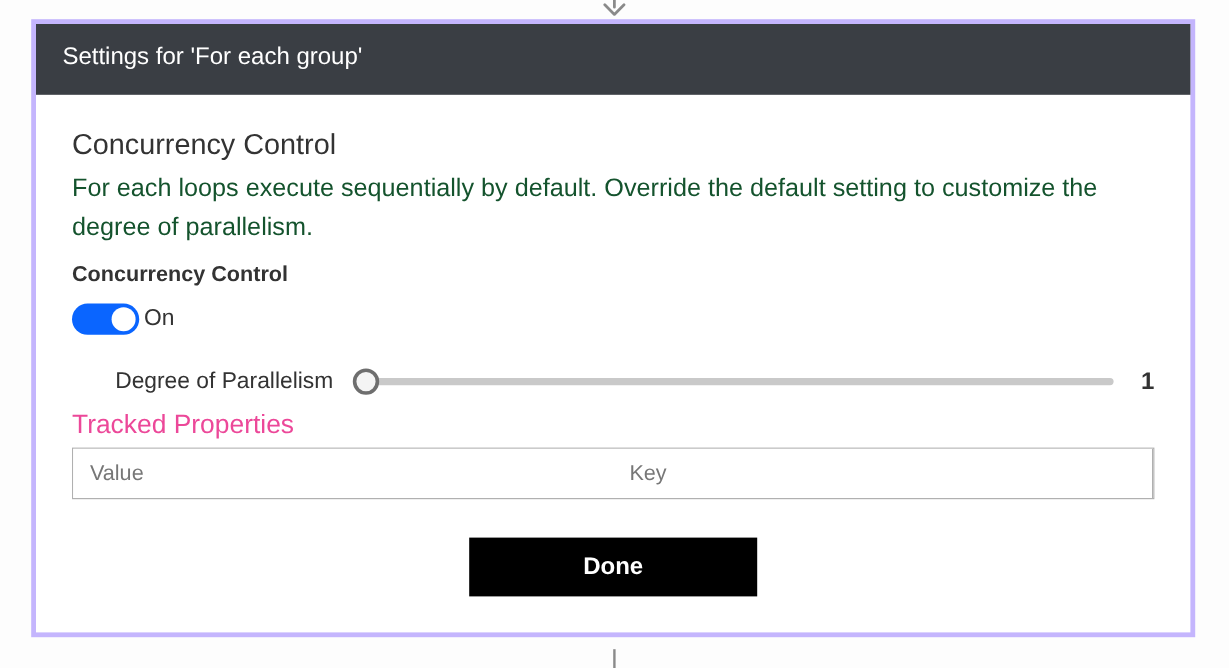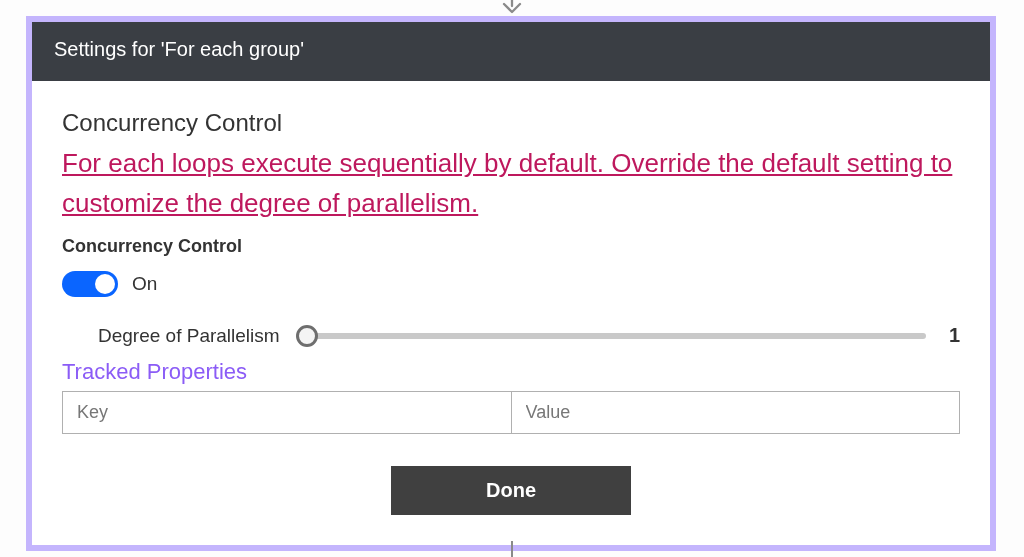--- a/index.html
+++ b/index.html
@@ -18,57 +18,56 @@
   .connector-arrow {
     position: absolute;
     top: -6px; left: 50%;
     transform: translateX(-50%);
     color: #8a8a8a;
   }
   .panel {
     position: absolute;
     left: 26px; top: 16px;
     width: 970px;
-    border: 6px solid #c4b5fd;
+    border: 4px solid #c4b5fd;
     background: #fff;
     box-shadow: 0 0 0 rgba(0,0,0,0);
   }
   .panel-header {
     background: #3a3e44;
     color: #fff;
     padding: 16px 22px 20px 22px;
     font-size: 20px;
     font-weight: 400;
   }
   .panel-body {
     padding: 28px 30px 10px 30px;
   }
   .section-title {
     font-size: 24px;
     color: #333;
     margin: 0 0 6px 0;
     font-weight: 400;
   }
   .section-desc {
-    font-size: 26px;
-    color: #be185d;
+    font-size: 21px;
+    color: #14532d;
     line-height: 1.55;
     margin: 0 0 12px 0;
-    text-decoration: underline;
   }
   .toggle-label {
     font-size: 18px;
     font-weight: 600;
     color: #333;
     margin-bottom: 14px;
   }
   .toggle-row {
     display: flex;
     align-items: center;
-    gap: 14px;
+    gap: 4px;
     margin-bottom: 26px;
   }
   .switch {
     width: 56px; height: 26px;
     border-radius: 13px;
     background: #0a65ff;
     position: relative;
     cursor: pointer;
   }
   .switch .knob {
@@ -119,21 +118,21 @@
   }
   .slider-value {
     font-size: 20px;
     font-weight: 600;
     color: #333;
     min-width: 16px;
     text-align: right;
   }
   .tracked-title {
     font-size: 22px;
-    color: #8b5cf6;
+    color: #ec4899;
     margin: 10px 0 6px 0;
     font-weight: 400;
   }
   .kv-row {
     display: flex;
     border: 1px solid #b0b0b0;
     margin: 0 0 8px 0;
   }
   .kv-input {
     flex: 1;
@@ -151,21 +150,21 @@
     justify-content: center;
     gap: 16px;
     padding: 24px 0 20px 0;
   }
   .btn {
     width: 240px;
     padding: 13px 0;
     font-size: 20px;
     font-weight: 600;
     color: #fff;
-    background: #404040;
+    background: #000000;
     border: none;
     cursor: pointer;
     text-align: center;
   }
   .bottom-connector {
     position: absolute;
     left: 50%; bottom: 0;
     transform: translateX(-50%);
     width: 2px; height: 16px;
     background: #8a8a8a;
@@ -207,22 +206,22 @@
         <div class="slider-track-wrap">
           <div class="slider-track"></div>
           <div class="slider-thumb"></div>
         </div>
         <span class="slider-value">1</span>
       </div>
 
       <div class="tracked-title">Tracked Properties</div>
 
       <div class="kv-row">
+        <input class="kv-input" type="text" placeholder="Value" style="">
         <input class="kv-input key" type="text" placeholder="Key" style="">
-        <input class="kv-input" type="text" placeholder="Value" style="">
       </div>
 
       <div class="button-row">
         <button class="btn">Done</button>
       </div>
 
     </div>
   </div>
 
   <div class="bottom-connector"></div>

